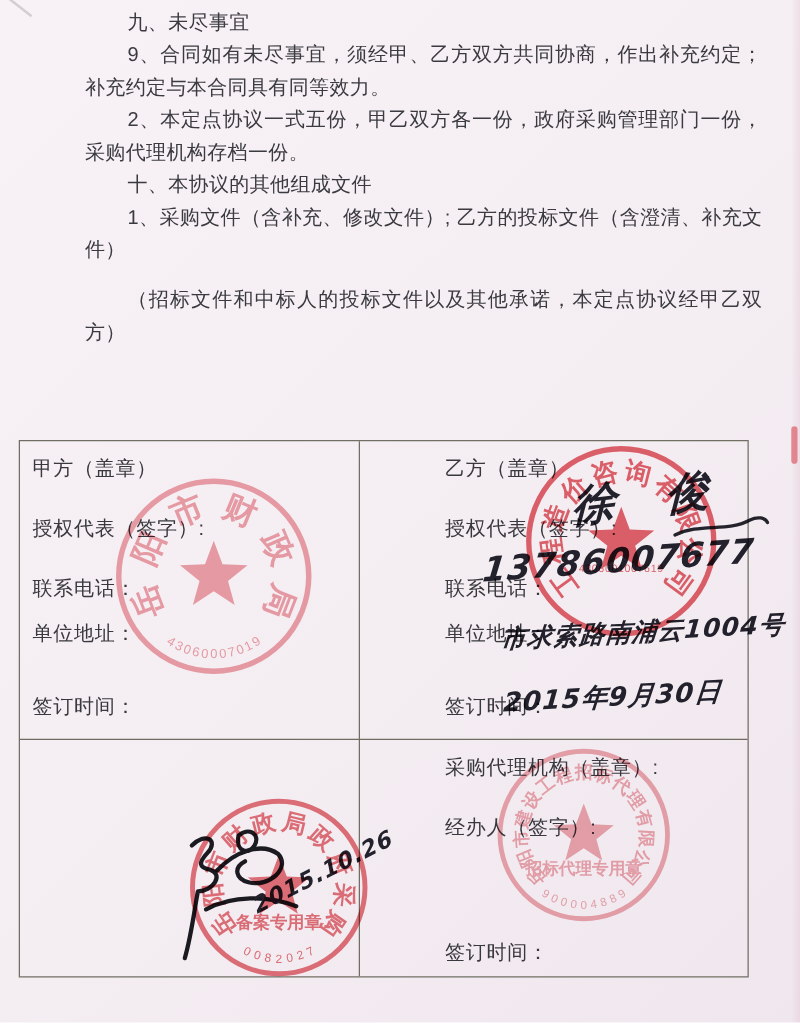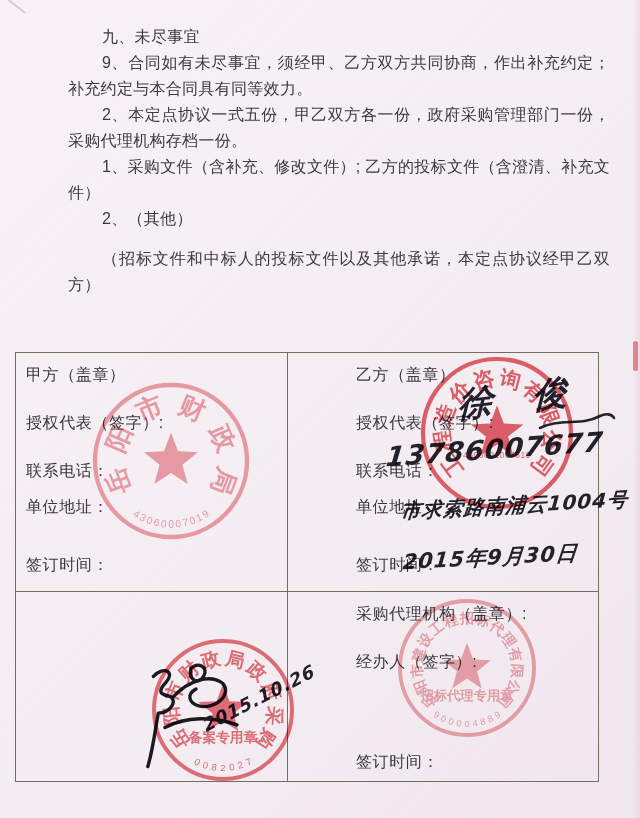--- a/index.html
+++ b/index.html
@@ -4,21 +4,21 @@
 <style>
   html,body{margin:0;padding:0;}
   body{
     width:640px;height:818px;position:relative;overflow:hidden;
     font-family:"Liberation Sans","DejaVu Sans",sans-serif;
     background:linear-gradient(135deg,#f8f2f6 0%,#f4edf2 55%,#efe7ed 100%);
   }
   .page{position:absolute;inset:0;}
   
   .doc{
-    position:absolute;left:68px;top:24px;width:542px;
+    position:absolute;left:68px;top:6px;width:542px;
     font-size:16px;line-height:26px;color:#3a3a40;letter-spacing:.3px;
     text-align:justify;
   }
   .doc p{margin:0;text-indent:34px;}
   .doc p.note{margin-top:14px;}
   
   .sig-table{
     position:absolute;left:15px;top:352px;width:584px;height:430px;
     border:1.6px solid #716f64;box-sizing:border-box;
   }
@@ -61,22 +61,22 @@
 
 <div class="page">
 
   <div class="corner-mark"></div>
   <div class="edge-shade"></div>
 
   <div class="doc">
     <p class="para">九、未尽事宜</p>
     <p class="para">9、合同如有未尽事宜，须经甲、乙方双方共同协商，作出补充约定；补充约定与本合同具有同等效力。</p>
     <p class="para">2、本定点协议一式五份，甲乙双方各一份，政府采购管理部门一份，采购代理机构存档一份。</p>
+    <p class="para">十、本协议的其他组成文件</p>
     <p class="para">1、采购文件（含补充、修改文件）; 乙方的投标文件（含澄清、补充文件）</p>
-    <p class="para">2、（其他）</p>
     <p class="para note">（招标文件和中标人的投标文件以及其他承诺，本定点协议经甲乙双方）</p>
   </div>
 
   <div class="sig-table">
     <div class="cell cA">
       <div class="ln t1">甲方（盖章）</div>
       <div class="ln t2">授权代表（签字）:</div>
       <div class="ln t3">联系电话：</div>
       <div class="ln t4">单位地址：</div>
       <div class="ln t5">签订时间：</div>

